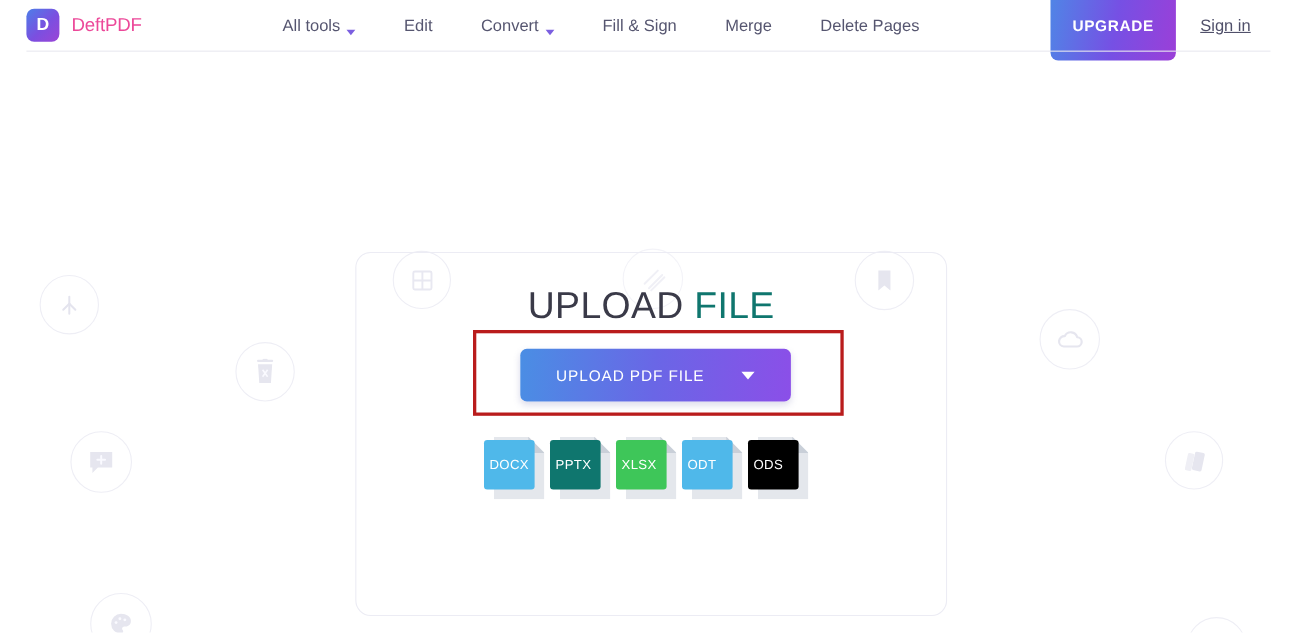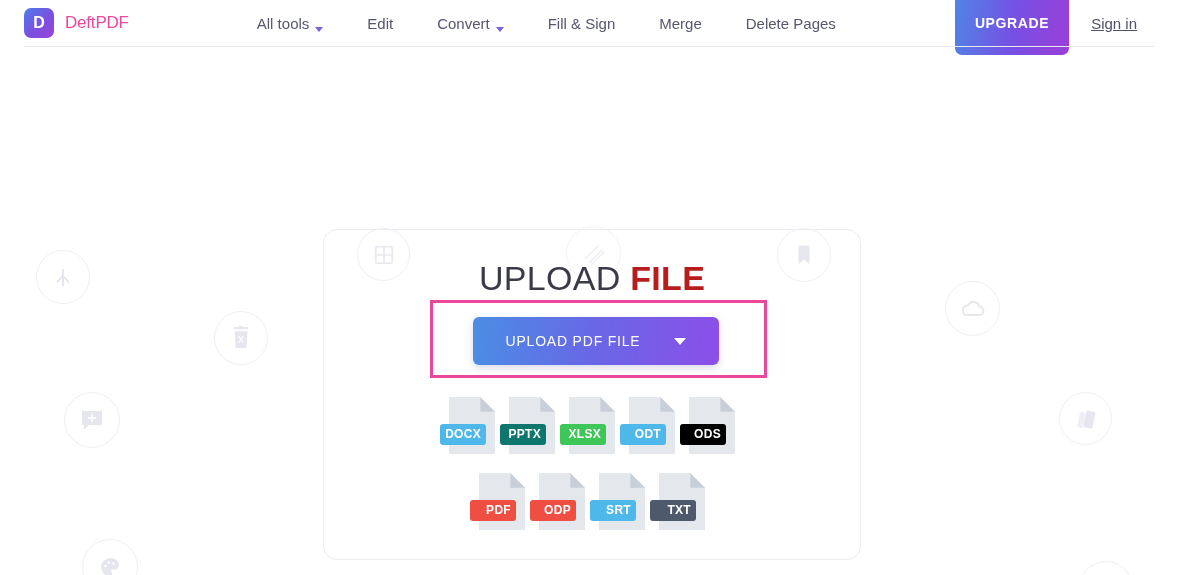--- a/index.html
+++ b/index.html
@@ -73,26 +73,26 @@
     position: absolute; left: 323px; top: 229px;
     width: 538px; height: 331px;
     border: 1px solid #ececf4; border-radius: 14px;
     background: transparent; z-index: 3;
   }
   .card-title {
     text-align: center; margin-top: 29px;
     font-size: 34px; color: #3a3a48; letter-spacing: 0.3px;
   }
   .card-title .light { font-weight: 300; }
-  .card-title .bold { font-weight: bold; color: #b91c1c; }
+  .card-title .bold { font-weight: normal; color: #0f766e; }
 
   .redbox {
     position: absolute; left: 106px; top: 70px;
     width: 337px; height: 78px;
-    border: 3px solid #ec4899; background: #fff;
+    border: 3px solid #b91c1c; background: #fff;
   }
   .upload-btn {
     position: absolute; left: 40px; top: 14px;
     width: 246px; height: 48px;
     border: none; border-radius: 6px; cursor: pointer;
     background: linear-gradient(95deg, #4a8ee4 0%, #6a66e6 50%, #8b4fe8 100%);
     box-shadow: 0 3px 7px rgba(90,90,160,0.22);
     display: flex; align-items: center; justify-content: center; gap: 34px;
   }
   .upload-btn-label {
@@ -116,23 +116,23 @@
     clip-path: polygon(0 0, 68% 0, 100% 26%, 100% 100%, 0 100%);
   }
   .fileicon .fold {
     position: absolute; right: 0; top: 0;
     width: 32%; height: 26%;
     background: #c9cfd8;
     clip-path: polygon(0 0, 100% 100%, 0 100%);
   }
   .fileicon .tag {
     position: absolute; left: -9px; bottom: 9px;
-    min-width: 46px; padding: 4px 5px;
-    border-radius: 3px; text-align: right;
-    color: #fff; font-size: 12px; font-weight: bold; letter-spacing: 0.3px;
+    min-width: 46px; padding: 16px 5px;
+    border-radius: 3px; text-align: left;
+    color: #fff; font-size: 12px; font-weight: normal; letter-spacing: 0.3px;
     line-height: 1.05;
   }
 
   
   .decor { position: absolute; inset: 0; z-index: 1; pointer-events: none; }
   .dcircle {
     position: absolute;
     border: 1px solid #eeeef5; border-radius: 50%;
     display: flex; align-items: center; justify-content: center;
   }
@@ -276,38 +276,16 @@
           <div class="fold"></div>
           <div class="tag" style="background:#4fb8ea">ODT</div>
         </div>
         <div class="fileicon">
           <div class="sheet"></div>
           <div class="fold"></div>
           <div class="tag" style="background:#000000">ODS</div>
         </div>
       </div>
 
-      <div class="filerow second">
-        <div class="fileicon">
-          <div class="sheet"></div>
-          <div class="fold"></div>
-          <div class="tag" style="background:#ef4f43">PDF</div>
-        </div>
-        <div class="fileicon">
-          <div class="sheet"></div>
-          <div class="fold"></div>
-          <div class="tag" style="background:#ef4f43">ODP</div>
-        </div>
-        <div class="fileicon">
-          <div class="sheet"></div>
-          <div class="fold"></div>
-          <div class="tag" style="background:#4fb8ea">SRT</div>
-        </div>
-        <div class="fileicon">
-          <div class="sheet"></div>
-          <div class="fold"></div>
-          <div class="tag" style="background:#4e5a6b">TXT</div>
-        </div>
-      </div>
     </div>
   </div>
 
 </div>
 
 </body></html>

